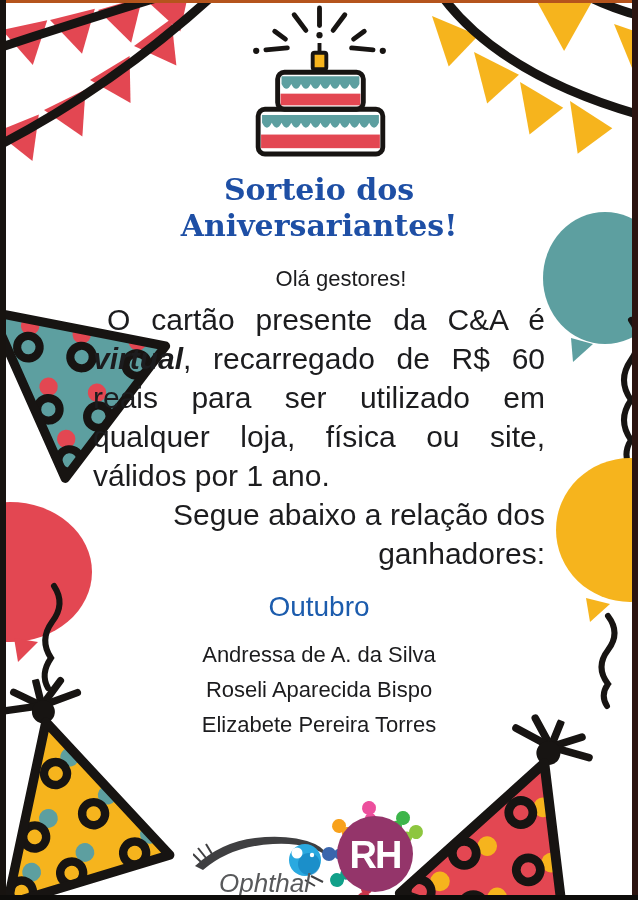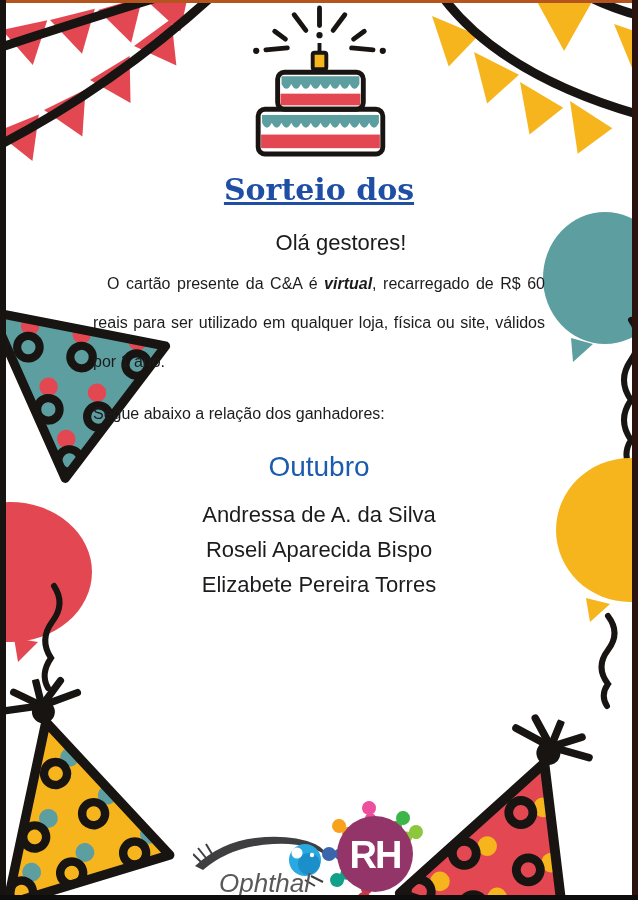--- a/index.html
+++ b/index.html
@@ -8,27 +8,27 @@
     --decor-black:#171412; --border-orange:#b5541c; --border-dark:#2b1410;
     --rh-plum:#94356a; --ophthal-gray:#58595b; --ophthal-blue:#2aa9e0;
   }
   html,body{margin:0;padding:0;}
   body{width:638px;height:900px;background:#fff;font-family:"Liberation Sans",sans-serif;}
   .page{position:relative;width:638px;height:900px;overflow:hidden;background:#fff;}
   .decor{position:absolute;z-index:1;}
   .content{position:relative;z-index:5;}
   .cake-wrap{text-align:center;padding-top:2px;height:162px;}
   .title{font-family:"DejaVu Serif",serif;font-weight:700;color:var(--title-blue);
-         text-align:center;font-size:30px;line-height:36px;margin:8px 0 0;text-decoration:underline;}
+         text-align:center;font-size:30px;line-height:36px;margin:8px 0 0;}
   .greeting{text-align:center;font-size:22px;margin-top:22px;color:var(--body-text);padding-left:44px;}
-  .bodytext{width:452px;margin:8px auto 0;font-size:16px;line-height:39px;
+  .bodytext{width:452px;margin:8px auto 0;font-size:30px;line-height:39px;
             color:var(--body-text);}
   .bodytext p{margin:0;text-align:justify;}
   .bodytext p.indent{text-indent:14px;}
-  .bodytext p.noj{text-align:left;margin-top:13px;}
+  .bodytext p.noj{text-align:right;}
   .month{font-family:Liberation Sans, sans-serif;color:var(--month-blue);text-align:center;
          font-size:28px;margin-top:18px;font-weight:400;}
   .winners{margin-top:14px;}
   .winner{text-align:center;font-size:22px;line-height:35px;color:var(--body-text);}
   .logos{position:absolute;z-index:6;}
   
   .b-top{position:absolute;z-index:9;top:0;left:0;right:0;height:3px;background:var(--border-orange);}
   .b-left{position:absolute;z-index:9;top:0;left:0;bottom:0;width:6px;background:#171310;}
   .b-right{position:absolute;z-index:9;top:0;right:0;bottom:0;width:6px;background:var(--border-dark);}
   .b-bottom{position:absolute;z-index:9;left:0;right:0;bottom:0;height:5px;background:#0e0d0b;}
@@ -209,20 +209,21 @@
         <path d="M56,76 L136,76 L136,84 q-5,10 -10,0 q-5,10 -10,0 q-5,10 -10,0 q-5,10 -10,0 q-5,10 -10,0 q-5,10 -10,0 q-5,10 -10,0 q-5,10 -10,0 L56,76 Z" fill="var(--decor-teal)"></path>
         <rect x="52" y="72" width="88" height="38" rx="7" fill="none" stroke="var(--decor-black)" stroke-width="5"></rect>
         <rect x="35" y="136" width="122" height="14" fill="var(--decor-red)"></rect>
         <path d="M36,116 L156,116 L156,124 q-5,10 -10,0 q-5,10 -10,0 q-5,10 -10,0 q-5,10 -10,0 q-5,10 -10,0 q-5,10 -10,0 q-5,10 -10,0 q-5,10 -10,0 q-5,10 -10,0 q-5,10 -10,0 q-5,10 -10,0 q-5,10 -10,0 L36,116 Z" fill="var(--decor-teal)"></path>
         <rect x="32" y="110" width="128" height="46" rx="7" fill="none" stroke="var(--decor-black)" stroke-width="5"></rect>
       </svg>
     </div>
 
     <h1 class="title">
       <span>Sorteio dos</span><br>
+      <span>Aniversariantes!</span>
     </h1>
 
     <div class="greeting">Olá gestores!</div>
 
     <div class="bodytext">
       <p class="indent"><span>O cartão presente  da C&amp;A é </span><b><i>virtual</i></b><span>, recarregado de R$ 60 reais para ser utilizado em qualquer loja, física ou site, válidos por 1 ano.</span></p>
       <p class="noj">Segue abaixo a relação dos ganhadores:</p>
     </div>
 
     <div class="month">Outubro</div>

